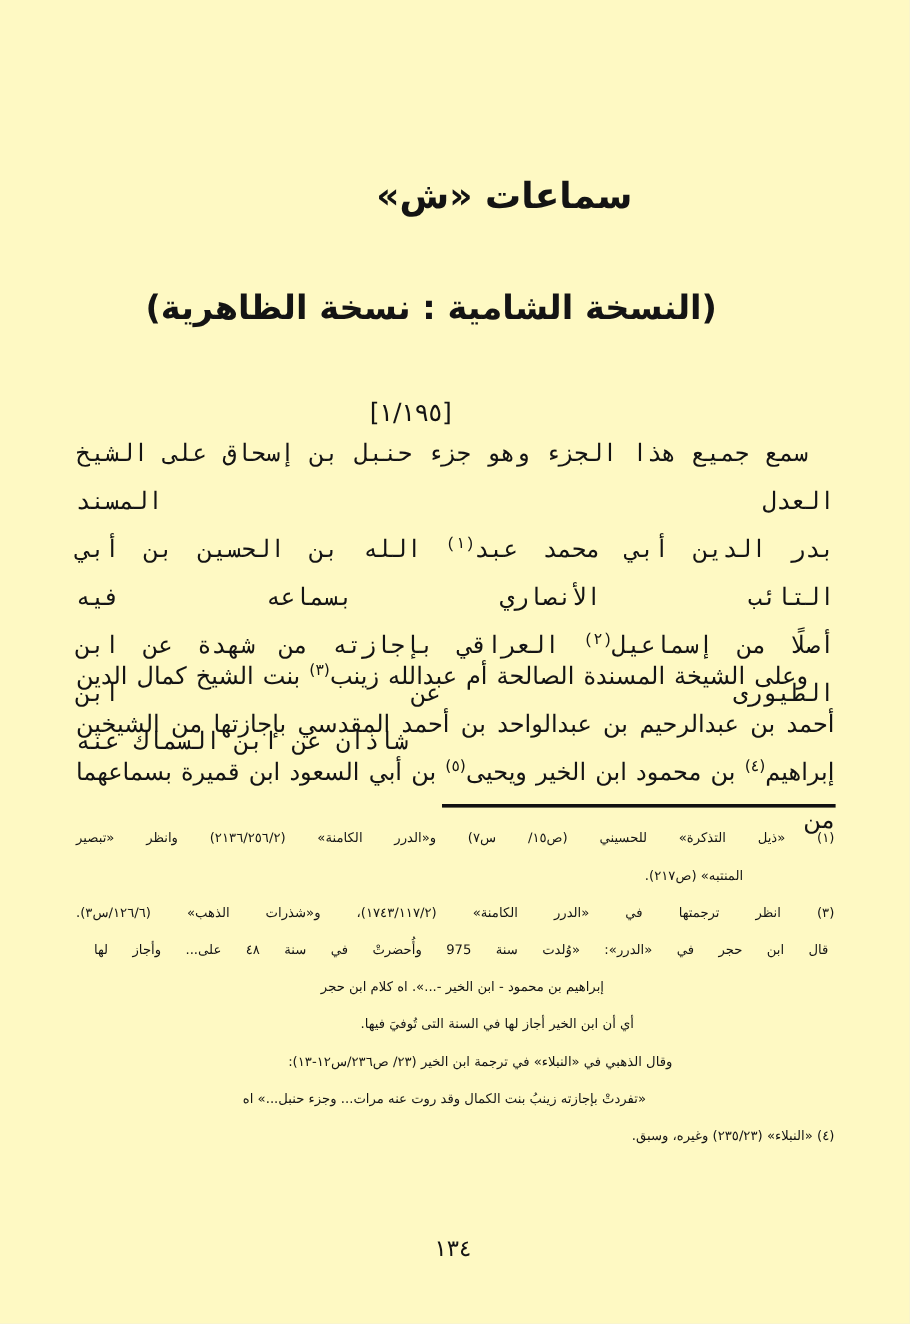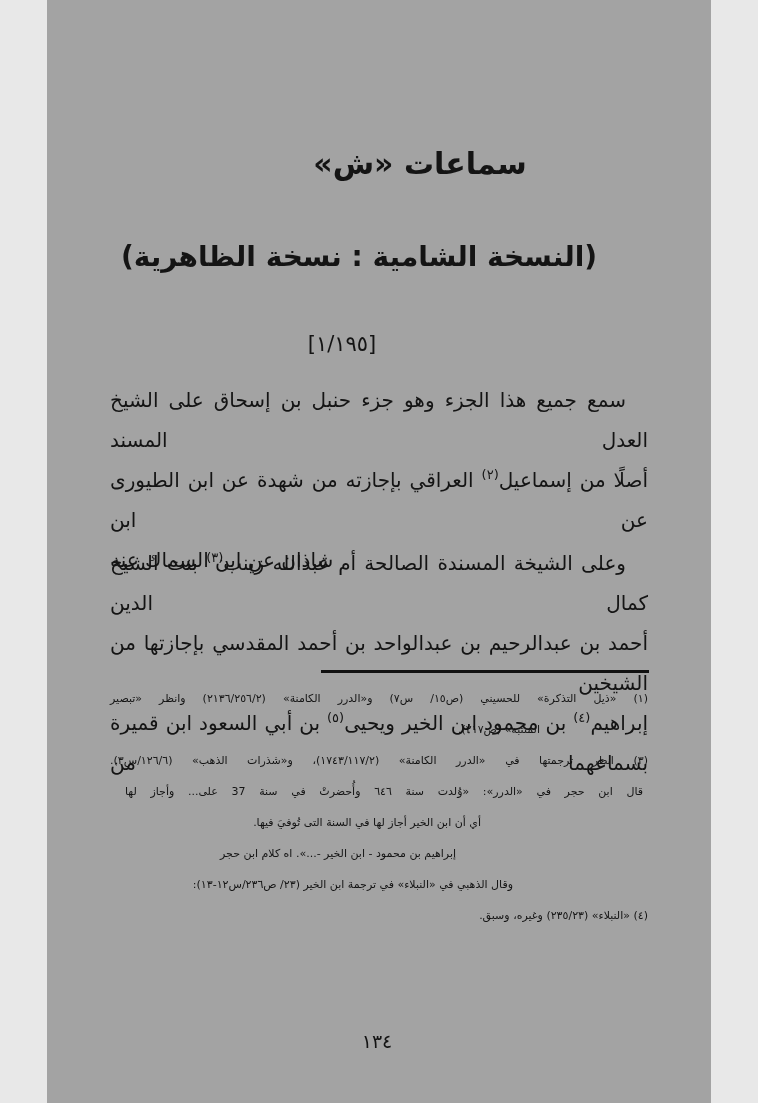--- a/index.html
+++ b/index.html
@@ -1,80 +1,82 @@
 <!DOCTYPE html>
 <html lang="ar" dir="rtl"><head>
 <meta charset="utf-8">
 <style>
   html,body{margin:0;padding:0;}
   body{background:#e8e8e8;font-family:"DejaVu Sans",sans-serif;}
   .page{
     position:relative;
-    width:664px;height:1103px;
+    width:758px;height:1103px;
     margin:0 auto;
-    background:#a3a3a3;
+    background:#fef9c3;
     color:#141414;
     direction:rtl;
     overflow:hidden;
   }
   .centered{position:absolute;width:100%;text-align:center;}
   .page-title{top:146px;font-size:30px;font-weight:bold;left:41px;}
   .page-subtitle{top:240px;font-size:28px;font-weight:bold;left:-20px;}
   .page-ref{top:332px;font-size:21px;left:-37px;letter-spacing:1px;}
   .body-block{position:absolute;right:63px;left:63px;}
-  .p1{top:380px;}
+  .p1{top:360px;font-family:Liberation Mono, monospace;}
   .p2{top:543px;}
   .body-line{font-size:20px;line-height:40px;white-space:nowrap;}
   .body-line.just{white-space:normal;text-align:justify;text-align-last:justify;}
   .body-line.first{text-indent:22px;}
   .body-line.lastline{text-align:left;}
   .body-line sup{font-size:13px;line-height:0;vertical-align:super;letter-spacing:0;}
   .foot-sep{position:absolute;top:670px;right:62px;width:328px;height:3px;background:#111;}
   .footnotes{position:absolute;top:683px;right:63px;left:63px;}
   .foot-line{font-size:11px;line-height:31px;text-align:right;white-space:nowrap;}
   .foot-line.just{white-space:normal;text-align:justify;text-align-last:justify;}
   .fl-mr5{margin-right:5px;margin-left:15px;}
-  .fl-mr112{margin-right:108px;}
+  .fl-mr112{margin-right:76px;}
   .fl-mr135{margin-right:135px;}
   .fl-mr157{margin-right:157px;}
   .fl-mr167{margin-right:167px;}
   .fl-mr192{margin-right:192px;}
   .page-number{top:1030px;font-size:19px;left:-2px;letter-spacing:1px;}
 </style>
 </head>
 <body>
 
 <div class="page">
 
   <div class="centered page-title">سماعات «ش»</div>
 
   <div class="centered page-subtitle">(النسخة الشامية : نسخة الظاهرية)</div>
 
   <div class="centered page-ref">[١/١٩٥]</div>
 
   <div class="body-block p1">
     <div class="body-line just first"><span>سمع جميع هذا الجزء وهو جزء حنبل بن إسحاق على الشيخ العدل المسند</span></div>
+    <div class="body-line just"><span>بدر الدين أبي محمد عبد</span><sup>(١)</sup><span> الله بن الحسين بن أبي التائب الأنصاري بسماعه فيه</span></div>
     <div class="body-line just"><span>أصلًا من إسماعيل</span><sup>(٢)</sup><span> العراقي بإجازته من شهدة عن ابن الطيورى عن ابن</span></div>
     <div class="body-line lastline"><span>شاذان عن ابن السماك عنه</span></div>
   </div>
 
   <div class="body-block p2">
     <div class="body-line just first"><span>وعلى الشيخة المسندة الصالحة أم عبدالله زينب</span><sup>(٣)</sup><span> بنت الشيخ كمال الدين</span></div>
     <div class="body-line just"><span>أحمد بن عبدالرحيم بن عبدالواحد بن أحمد المقدسي بإجازتها من الشيخين</span></div>
     <div class="body-line just"><span>إبراهيم</span><sup>(٤)</sup><span> بن محمود ابن الخير ويحيى</span><sup>(٥)</sup><span> بن أبي السعود ابن قميرة بسماعهما من</span></div>
   </div>
 
   <div class="foot-sep"></div>
 
   <div class="footnotes">
     <div class="foot-line just">(١) «ذيل التذكرة» للحسيني (ص١٥/ س٧) و«الدرر الكامنة» (٢١٣٦/٢٥٦/٢) وانظر «تبصير</div>
     <div class="foot-line fl-mr112">المنتبه» (ص٢١٧).</div>
     <div class="foot-line just">(٣) انظر ترجمتها في «الدرر الكامنة» (١٧٤٣/١١٧/٢)، و«شذرات الذهب» (١٢٦/٦/س٣).</div>
-    <div class="foot-line just fl-mr5">قال ابن حجر في «الدرر»: «وُلدت سنة ٦٤٦ وأُحضرتْ في سنة 37 على... وأجاز لها</div>
+    <div class="foot-line just fl-mr5">قال ابن حجر في «الدرر»: «وُلدت سنة 975 وأُحضرتْ في سنة ٤٨ على... وأجاز لها</div>
+    <div class="foot-line fl-mr192">إبراهيم بن محمود - ابن الخير -...». اه كلام ابن حجر</div>
     <div class="foot-line fl-mr167">أي أن ابن الخير أجاز لها في السنة التى تُوفيَ فيها.</div>
-    <div class="foot-line fl-mr192">إبراهيم بن محمود - ابن الخير -...». اه كلام ابن حجر</div>
     <div class="foot-line fl-mr135">وقال الذهبي في «النبلاء» في ترجمة ابن الخير (٢٣/ ص٢٣٦/س١٢-١٣):</div>
+    <div class="foot-line fl-mr157">«تفردتْ بإجازته زينبُ بنت الكمال وقد روت عنه مرات... وجزء حنبل...» اه</div>
     <div class="foot-line">(٤) «النبلاء» (٢٣٥/٢٣) وغيره، وسبق.</div>
   </div>
 
   <div class="centered page-number">١٣٤</div>
 
 </div>
 
 </body></html>

